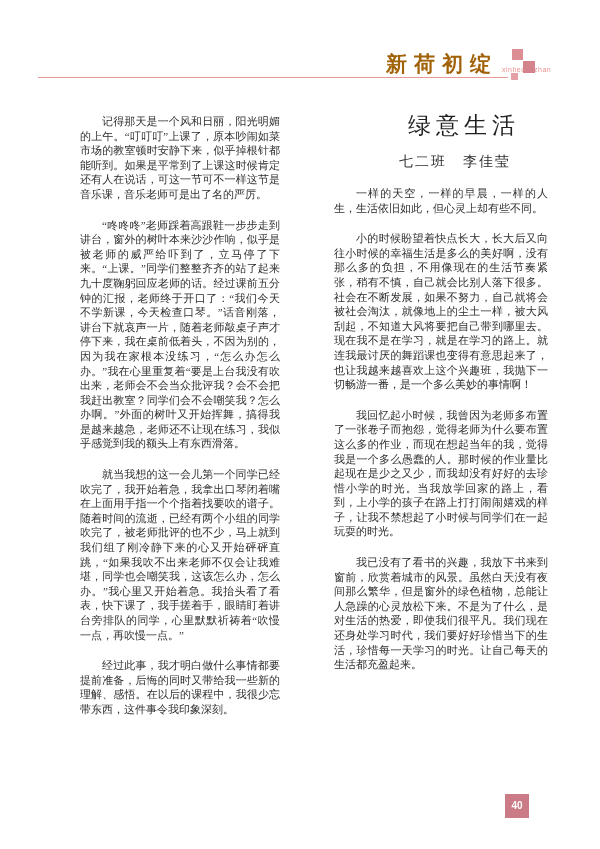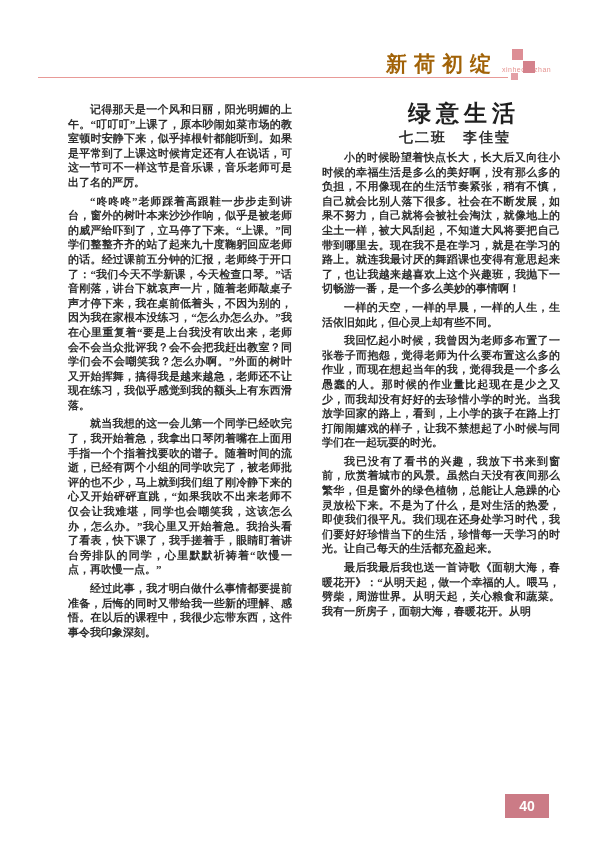--- a/index.html
+++ b/index.html
@@ -57,24 +57,23 @@
     top: 98px;
     color: #2e2e2e;
     font-size: 11px;
     line-height: 14.6px;
     text-align: justify;
     text-justify: inter-ideograph;
   }
   .col-left  { left: 64px;  width: 232px; }
   .col-right { left: 318px; width: 246px; }
   .col p {
-    margin: 4px;
+    margin: 16px;
     padding: 0;
     text-indent: 2em;
-    font-weight: bold;
   }
 
   
   .essay-title {
     margin: 12px 0 4px 0;
     text-align: center;
     font-size: 23px;
     letter-spacing: 5px;
     color: #1f1f1f;
     text-indent: 0;
@@ -88,26 +87,26 @@
     color: #2e2e2e;
     text-indent: 0;
     line-height: 16px;
   }
 
   
   .page-num {
     position: absolute;
     left: 505px;
     top: 794px;
-    width: 44px;
+    width: 24px;
     height: 24px;
     background: #cb7b86;
     color: #ffffff;
     font-family: "Liberation Sans", sans-serif;
-    font-size: 14px;
+    font-size: 10px;
     font-weight: bold;
     line-height: 24px;
     text-align: center;
   }
 </style>
 </head>
 <body>
 
 <div class="page">
 
@@ -121,22 +120,21 @@
   <div class="col col-left">
     <p>记得那天是一个风和日丽，阳光明媚的上午。“叮叮叮”上课了，原本吵闹如菜市场的教室顿时安静下来，似乎掉根针都能听到。如果是平常到了上课这时候肯定还有人在说话，可这一节可不一样这节是音乐课，音乐老师可是出了名的严厉。</p>
     <p>“咚咚咚”老师踩着高跟鞋一步步走到讲台，窗外的树叶本来沙沙作响，似乎是被老师的威严给吓到了，立马停了下来。“上课。”同学们整整齐齐的站了起来九十度鞠躬回应老师的话。经过课前五分钟的汇报，老师终于开口了：“我们今天不学新课，今天检查口琴。”话音刚落，讲台下就哀声一片，随着老师敲桌子声才停下来，我在桌前低着头，不因为别的，因为我在家根本没练习，“怎么办怎么办。”我在心里重复着“要是上台我没有吹出来，老师会不会当众批评我？会不会把我赶出教室？同学们会不会嘲笑我？怎么办啊。”外面的树叶又开始挥舞，搞得我是越来越急，老师还不让现在练习，我似乎感觉到我的额头上有东西滑落。</p>
     <p>就当我想的这一会儿第一个同学已经吹完了，我开始着急，我拿出口琴闭着嘴在上面用手指一个个指着找要吹的谱子。随着时间的流逝，已经有两个小组的同学吹完了，被老师批评的也不少，马上就到我们组了刚冷静下来的心又开始砰砰直跳，“如果我吹不出来老师不仅会让我难堪，同学也会嘲笑我，这该怎么办，怎么办。”我心里又开始着急。我抬头看了看表，快下课了，我手搓着手，眼睛盯着讲台旁排队的同学，心里默默祈祷着“吹慢一点，再吹慢一点。”</p>
     <p>经过此事，我才明白做什么事情都要提前准备，后悔的同时又带给我一些新的理解、感悟。在以后的课程中，我很少忘带东西，这件事令我印象深刻。</p>
   </div>
 
   <div class="col col-right">
     <p class="essay-title">绿意生活</p>
     <p class="essay-author">七二班　李佳莹</p>
+    <p>一样的天空，一样的早晨，一样的人生，生活依旧如此，但心灵上却有些不同。</p>
     <p>小的时候盼望着快点长大，长大后又向往小时候的幸福生活是多么的美好啊，没有那么多的负担，不用像现在的生活节奏紧张，稍有不慎，自己就会比别人落下很多。社会在不断发展，如果不努力，自己就将会被社会淘汰，就像地上的尘土一样，被大风刮起，不知道大风将要把自己带到哪里去。现在我不是在学习，就是在学习的路上。就连我最讨厌的舞蹈课也变得有意思起来了，也让我越来越喜欢上这个兴趣班，我抛下一切畅游一番，是一个多么美妙的事情啊！</p>
-    <p>一样的天空，一样的早晨，一样的人生，生活依旧如此，但心灵上却有些不同。</p>
     <p>我回忆起小时候，我曾因为老师多布置了一张卷子而抱怨，觉得老师为什么要布置这么多的作业，而现在想起当年的我，觉得我是一个多么愚蠢的人。那时候的作业量比起现在是少之又少，而我却没有好好的去珍惜小学的时光。当我放学回家的路上，看到，上小学的孩子在路上打打闹闹嬉戏的样子，让我不禁想起了小时候与同学们在一起玩耍的时光。</p>
     <p>我已没有了看书的兴趣，我放下书来到窗前，欣赏着城市的风景。虽然白天没有夜间那么繁华，但是窗外的绿色植物，总能让人急躁的心灵放松下来。不是为了什么，是对生活的热爱，即使我们很平凡。我们现在还身处学习时代，我们要好好珍惜当下的生活，珍惜每一天学习的时光。让自己每天的生活都充盈起来。</p>
-    <p>最后我最后我也送一首诗歌《面朝大海，春暖花开》：“从明天起，做一个幸福的人。喂马，劈柴，周游世界。从明天起，关心粮食和蔬菜。我有一所房子，面朝大海，春暖花开。从明</p>
   </div>
 
   <div class="page-num">40</div>
 
 </div>
 
 </body></html>

